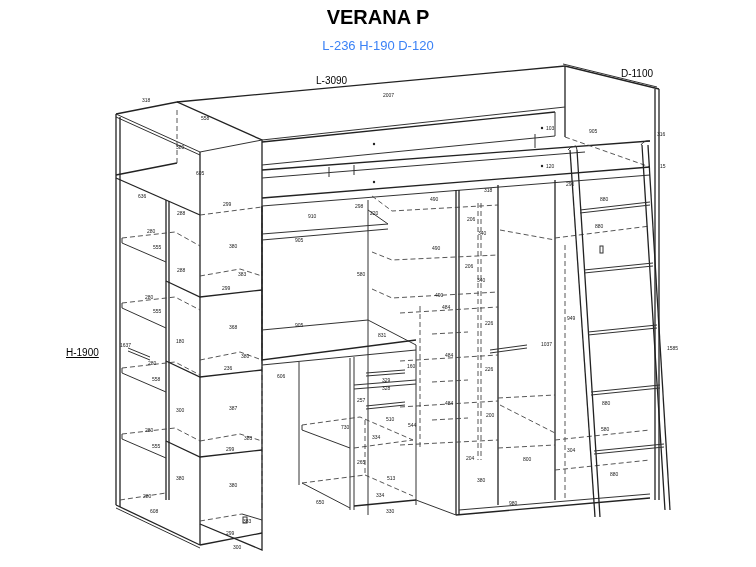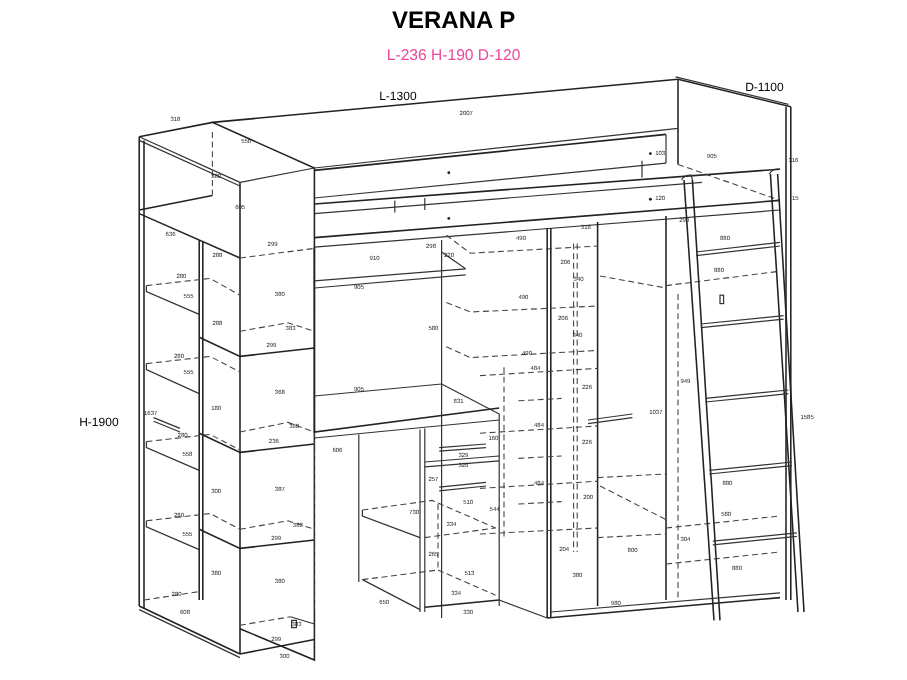--- a/index.html
+++ b/index.html
@@ -1,18 +1,18 @@
 <!DOCTYPE html>
 <html><head>
 <meta charset="utf-8">
 <style>
   html, body { margin: 0; padding: 0; background: #ffffff; }
   body { width: 756px; height: 567px; position: relative; overflow: hidden; font-family: "Liberation Sans", sans-serif; }
   .title { position: absolute; left: 0; width: 756px; top: 6px; text-align: center; font-weight: bold; font-size: 20px; color: #000; font-family: "Liberation Sans", sans-serif; }
-  .subtitle { position: absolute; left: 0; width: 756px; top: 38px; text-align: center; font-size: 13px; color: #ec4899; font-family: "Liberation Sans", sans-serif; }
+  .subtitle { position: absolute; left: 0; width: 756px; top: 38px; text-align: center; font-size: 13px; color: #3b82f6; font-family: "Liberation Sans", sans-serif; }
   .big-label { position: absolute; font-size: 10px; color: #000; font-family: "Liberation Sans", sans-serif; white-space: nowrap; }
   svg { position: absolute; left: 0; top: 0; }
   .ln { stroke: #333; stroke-width: 1; fill: none; }
   .lnb { stroke: #222; stroke-width: 1.3; fill: none; }
   .dash { stroke: #444; stroke-width: 0.9; fill: none; stroke-dasharray: 5 3; }
   .dim { position: absolute; font-size: 5px; color: #222; font-family: "Liberation Sans", sans-serif; white-space: nowrap; }
 </style>
 </head>
 <body>
 
@@ -174,23 +174,23 @@
     <line class="ln" x1="588" y1="332" x2="657" y2="325"></line>
     <line class="ln" x1="588" y1="335" x2="657" y2="328"></line>
     <line class="ln" x1="591" y1="392" x2="660" y2="385"></line>
     <line class="ln" x1="591" y1="395" x2="660" y2="388"></line>
     <line class="ln" x1="594" y1="451" x2="664" y2="444"></line>
     <line class="ln" x1="594" y1="454" x2="664" y2="447"></line>
     <rect class="ln" x="600" y="246" width="3" height="7"></rect>
   </g>
 </svg>
 
-<div class="big-label" style="left:316px; top:75px;">L-1300</div>
+<div class="big-label" style="left:316px; top:75px;">L-3090</div>
 <div class="big-label" style="left:621px; top:68px;">D-1100</div>
-<div class="big-label" style="left:66px; top:347px;">H-1900</div>
+<div class="big-label" style="left:66px; top:347px;text-decoration:underline;">H-1900</div>
 
 <div id="dims">
     <div class="dim" style="left: 142px; top: 97px;">318</div>
     <div class="dim" style="left: 201px; top: 115px;">558</div>
     <div class="dim" style="left: 176px; top: 144px;">380</div>
     <div class="dim" style="left: 196px; top: 170px;">605</div>
     <div class="dim" style="left: 383px; top: 92px;">2007</div>
     <div class="dim" style="left: 546px; top: 125px;">103</div>
     <div class="dim" style="left: 589px; top: 128px;">905</div>
     <div class="dim" style="left: 657px; top: 131px;">316</div>

